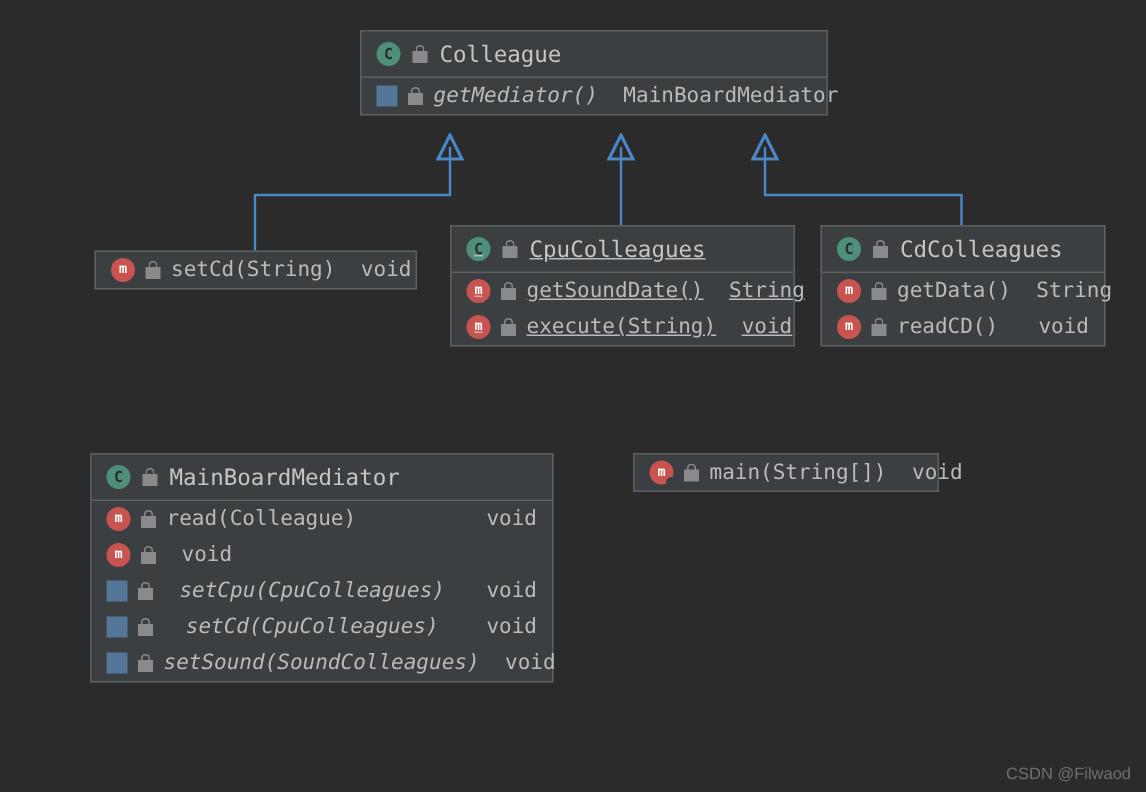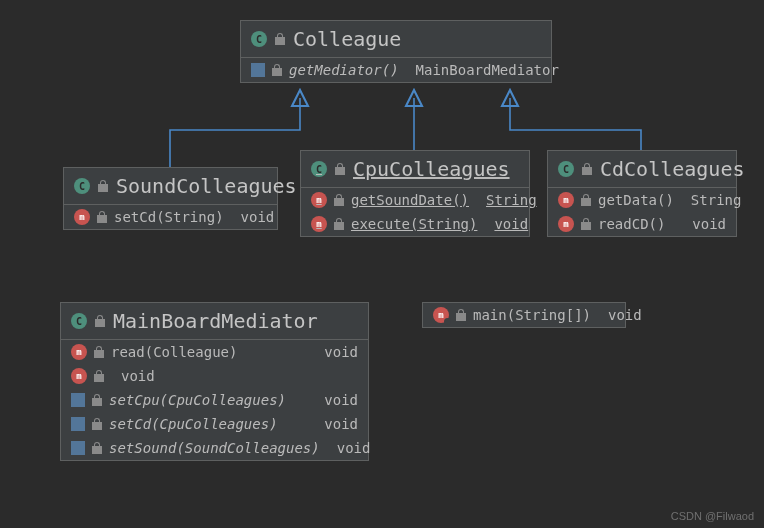--- a/index.html
+++ b/index.html
@@ -16,21 +16,21 @@
   position: absolute;
   background: #3c3f41;
   border: 1px solid #5e6060;
 }
 .box-title {
   display: flex;
   align-items: center;
   gap: 8px;
   padding: 6px 10px;
   border-bottom: 1px solid #5e6060;
-  font-size: 20px;
+  font-size: 15px;
   color: #c5c5c5;
 }
 .box-members {
   display: flex;
   flex-direction: column;
 }
 .member-row {
   display: flex;
   align-items: center;
   padding: 4px 10px;
@@ -39,21 +39,21 @@
 }
 .member-name {
   flex: 1;
   white-space: nowrap;
 }
 .member-type {
   color: #bababa;
   white-space: nowrap;
   margin-left: 10px;
 }
-.italic { font-style: italic; }
+.italic { font-style: italic; text-align: center; }
 .icon-circ {
   width: 16px;
   height: 16px;
   border-radius: 50%;
   display: inline-flex;
   align-items: center;
   justify-content: center;
   font-size: 10px;
   font-weight: bold;
   color: #2b2b2b;
@@ -129,25 +129,20 @@
     <div class="member-row">
       <span class="icon-prop"></span>
       <span class="lock"></span>
       <span class="member-name italic">getMediator()</span>
       <span class="member-type">MainBoardMediator</span>
     </div>
   </div>
 </div>
 
 <div class="class-box" style="left:63px; top:167px; width:213px;">
-  <div class="box-title">
-    <span class="icon-circ icon-class"></span>
-    <span class="lock"></span>
-    <span>SoundColleagues</span>
-  </div>
   <div class="box-members">
     <div class="member-row">
       <span class="icon-circ icon-method"></span>
       <span class="lock"></span>
       <span class="member-name">setCd(String)</span>
       <span class="member-type">void</span>
     </div>
   </div>
 </div>
 

